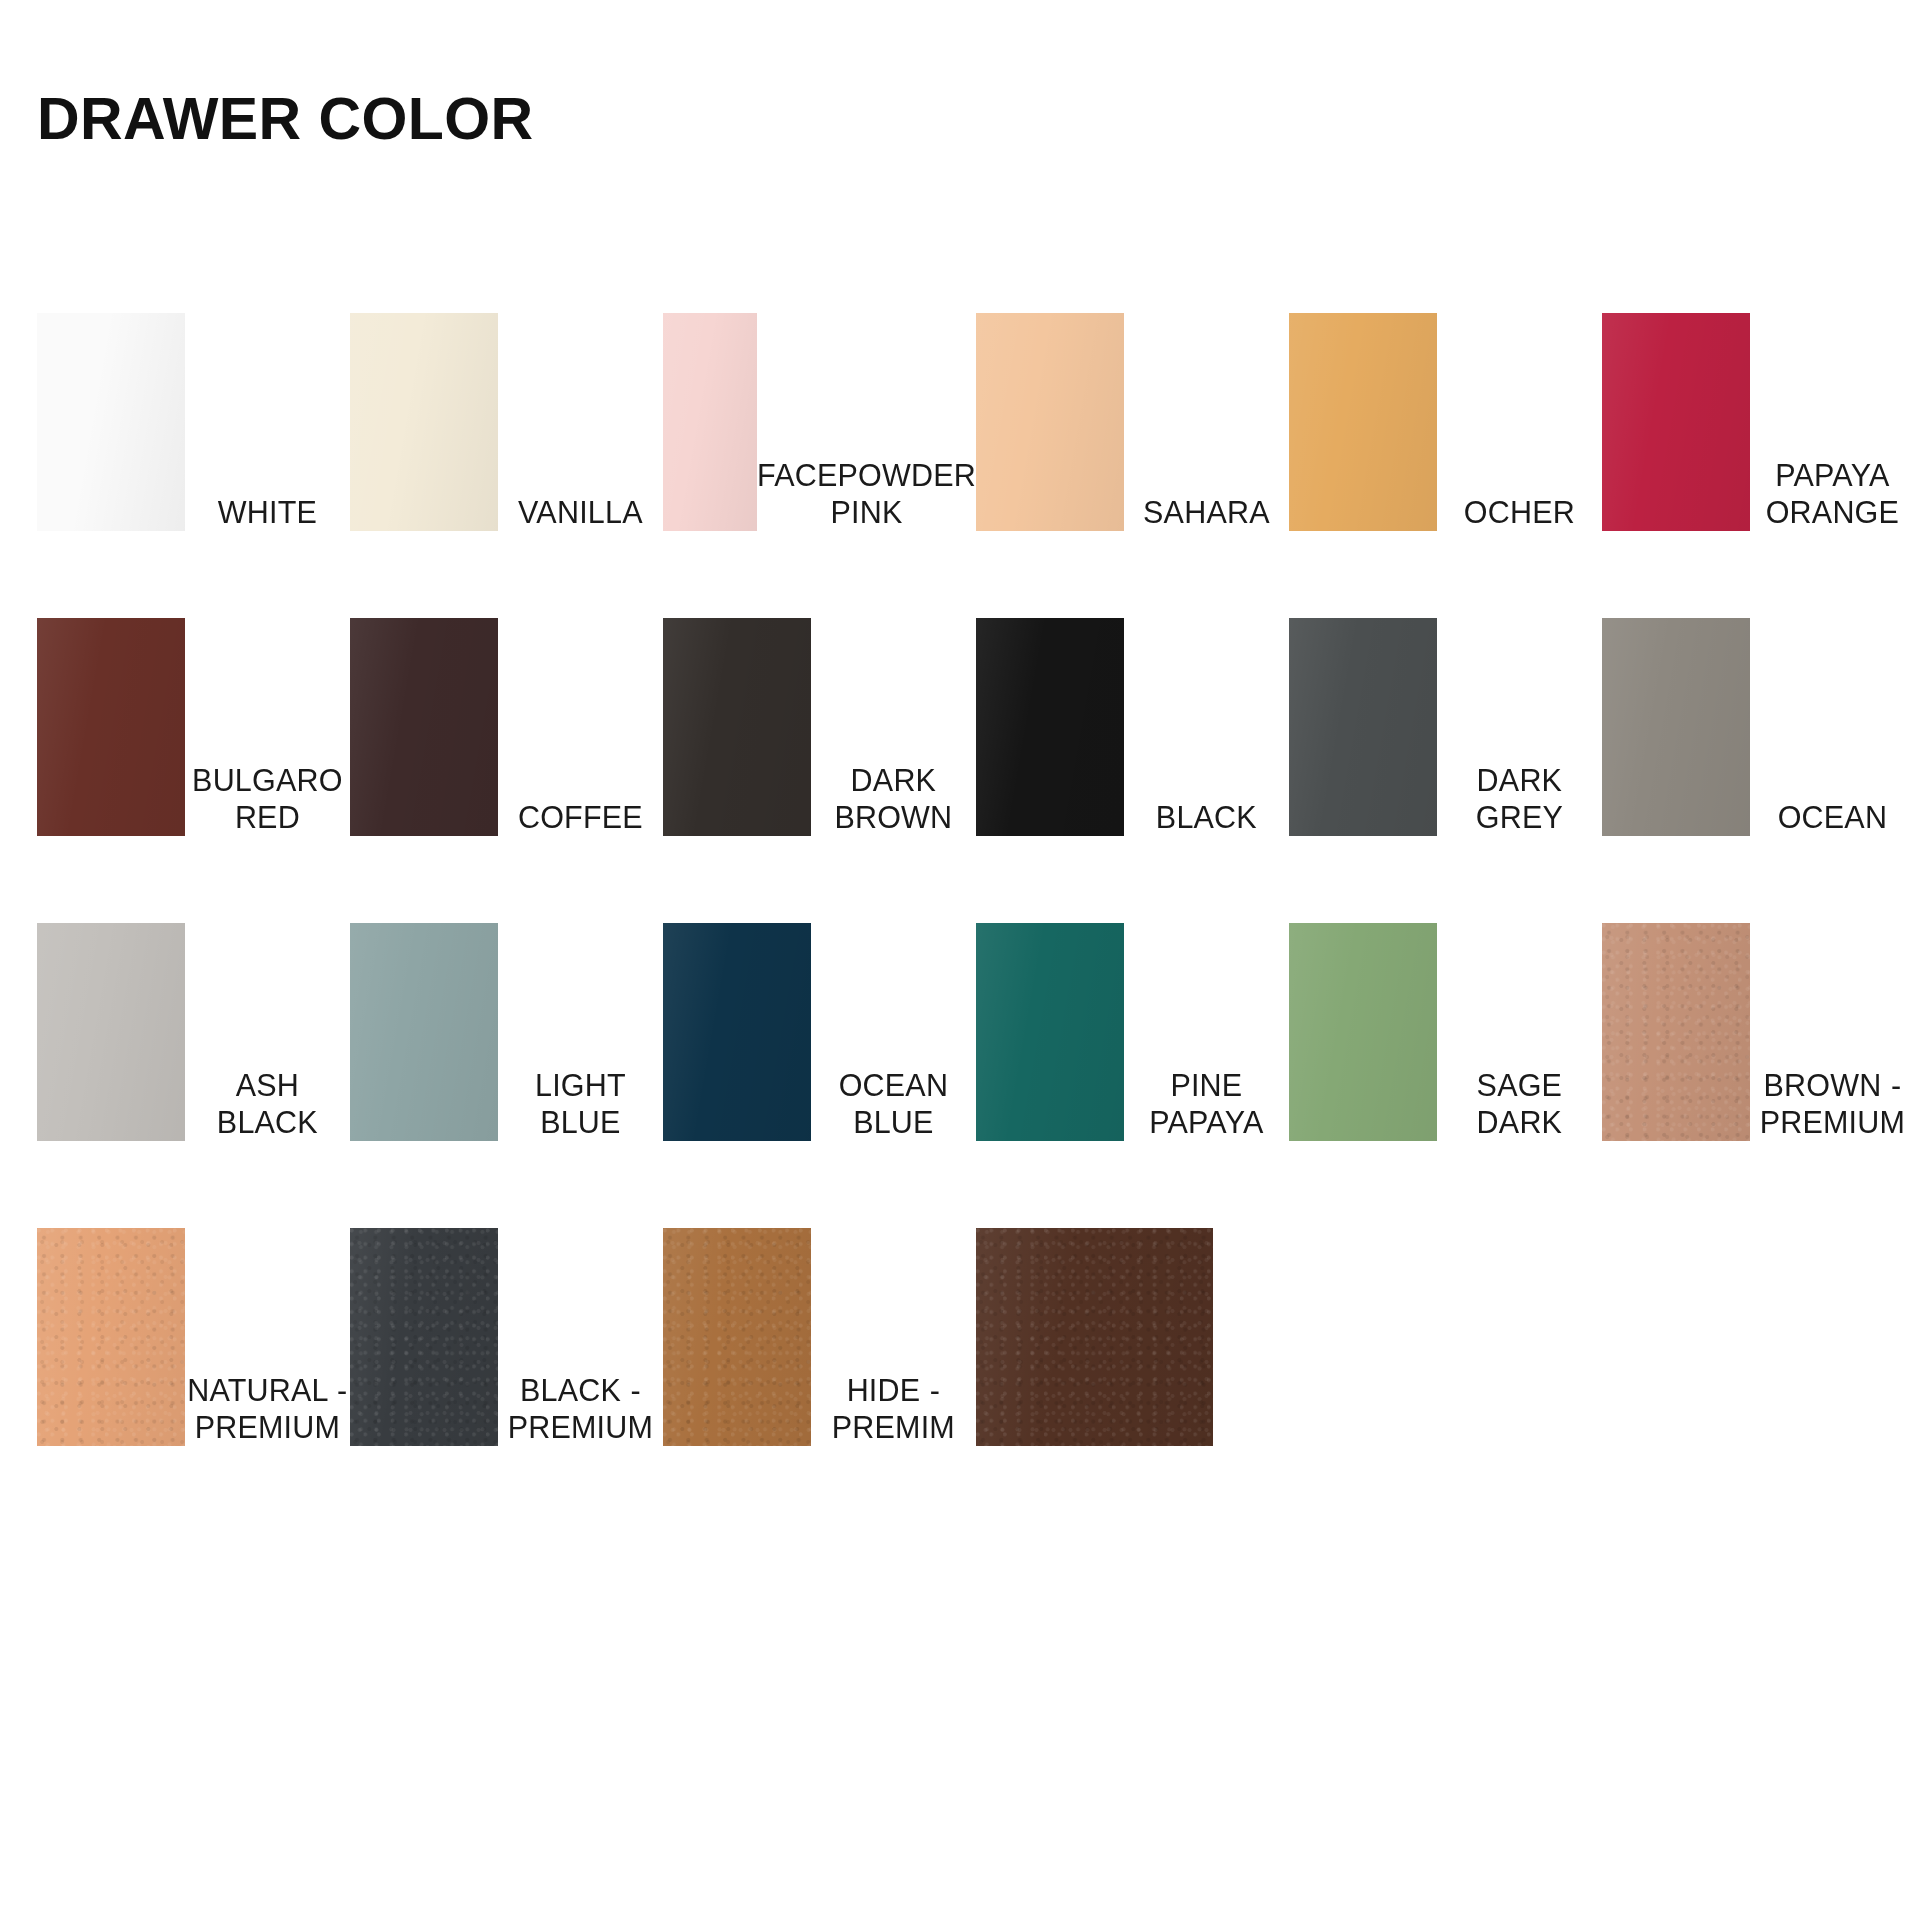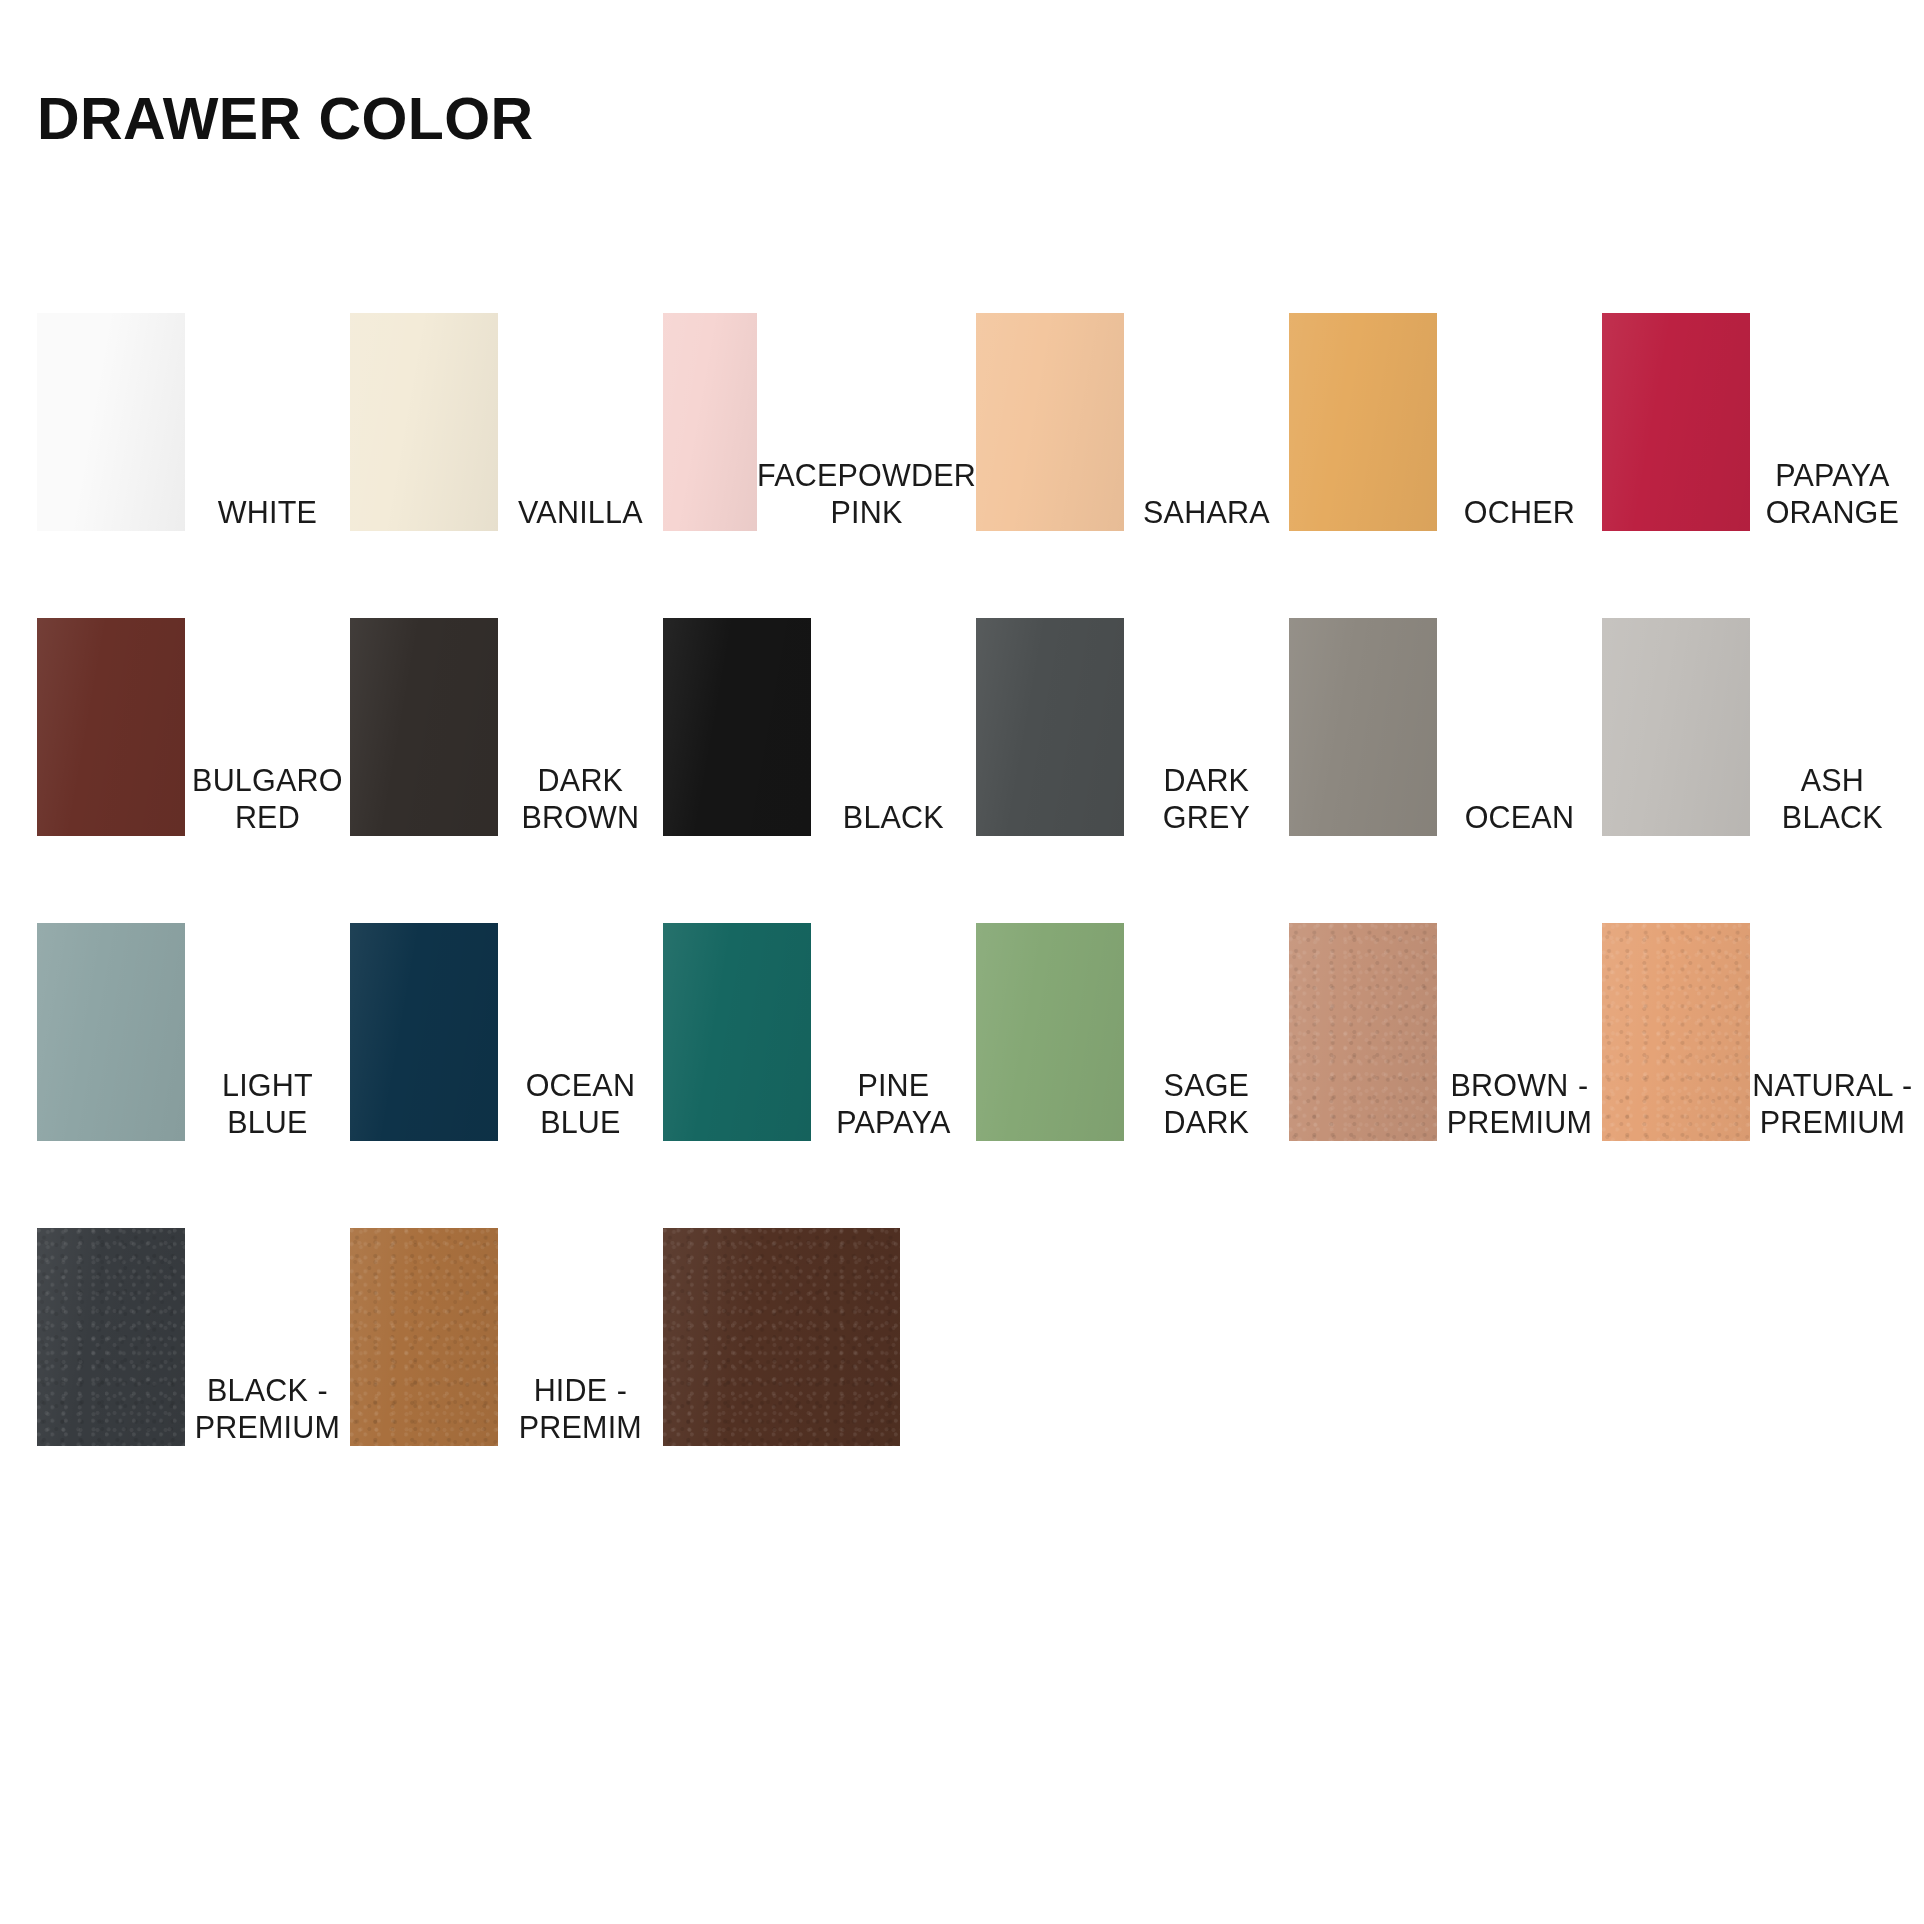--- a/index.html
+++ b/index.html
@@ -136,20 +136,24 @@
       </div>
       <div class="swatch-cell">
         <div class="swatch-chip sheen" style="background: rgb(188, 33, 66);"></div>
         <div class="swatch-label">PAPAYA ORANGE</div>
       </div>
       <div class="swatch-cell">
         <div class="swatch-chip sheen" style="background: rgb(105, 48, 40);"></div>
         <div class="swatch-label">BULGARO RED</div>
       </div>
       <div class="swatch-cell">
+        <div class="swatch-chip sheen" style="background: rgb(62, 42, 42);"></div>
+        <div class="swatch-label">COFFEE</div>
+      </div>
+      <div class="swatch-cell">
         <div class="swatch-chip sheen" style="background: rgb(51, 46, 43);"></div>
         <div class="swatch-label">DARK BROWN</div>
       </div>
       <div class="swatch-cell">
         <div class="swatch-chip sheen" style="background: rgb(21, 21, 21);"></div>
         <div class="swatch-label">BLACK</div>
       </div>
       <div class="swatch-cell">
         <div class="swatch-chip sheen" style="background: rgb(75, 79, 80);"></div>
         <div class="swatch-label">DARK GREY</div>

